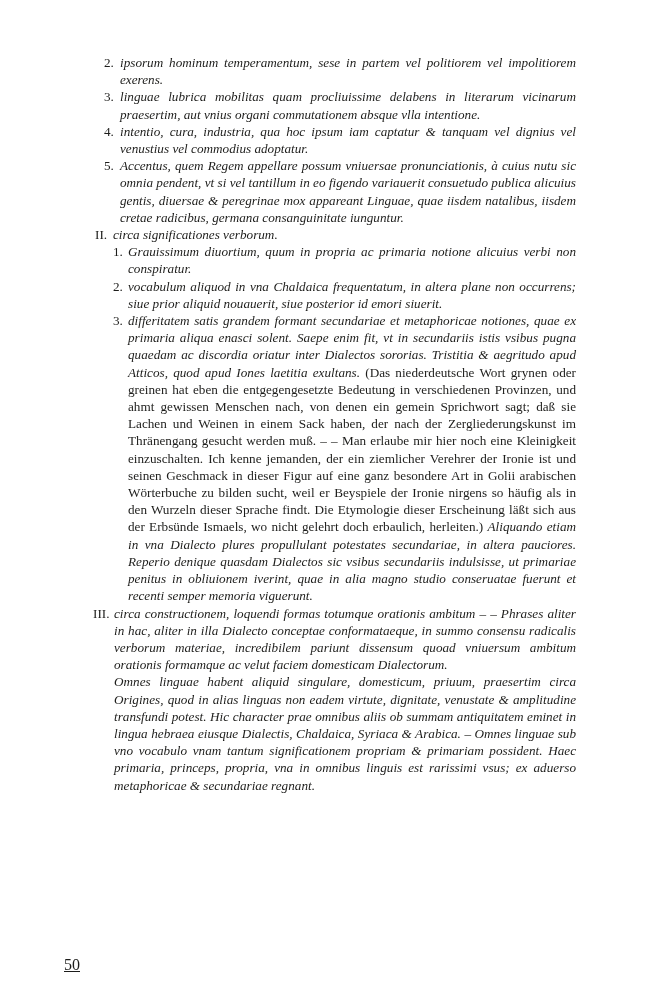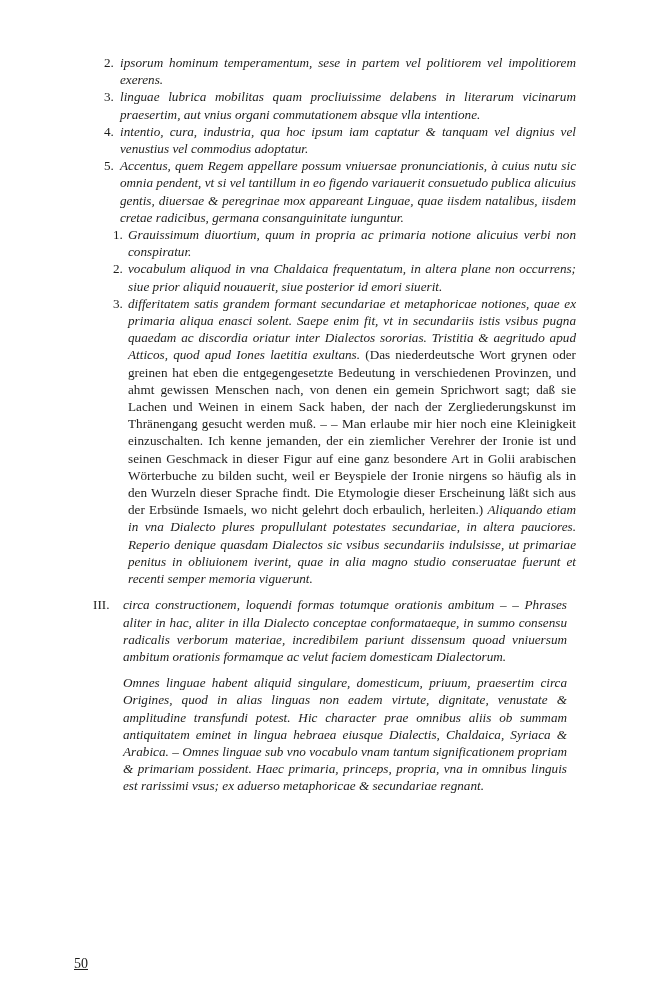--- a/index.html
+++ b/index.html
@@ -57,27 +57,27 @@
   
   .list-b { margin-left: 18px; }
   .list-b .li { padding-left: 15px; }
 
   
   .sec3 {
     position: relative;
     padding-left: 19px;
   }
   .sec3 .num { left: -2px; }
-  .para { margin: 9px; }
+  .para { margin: 0; }
 
   .page-number {
     position: absolute;
-    left: 74px;
+    left: 64px;
     top: 956px;
-    font-size: 14px;
+    font-size: 16px;
     font-style: normal;
     color: #1d1d1b;
     text-decoration: underline;
   }
 </style>
 </head>
 <body>
 
 <div class="page">
   <div class="text-block">
@@ -94,20 +94,24 @@
       <div class="li">
         <span class="num">4.</span>
         <span class="italic">intentio, cura, industria, qua hoc ipsum iam captatur &amp; tanquam vel dignius vel venustius vel commodius adoptatur.</span>
       </div>
       <div class="li">
         <span class="num">5.</span>
         <span class="italic">Accentus, quem Regem appellare possum vniuersae pronunciationis, à cuius nutu sic omnia pendent, vt si vel tantillum in eo figendo variauerit consuetudo publica alicuius gentis, diuersae &amp; peregrinae mox appareant Linguae, quae iisdem natalibus, iisdem cretae radicibus, germana consanguinitate iunguntur.</span>
       </div>
     </div>
 
+    <div class="sec-head">
+      <span class="num">II.</span>
+      <span class="italic">circa significationes verborum.</span>
+    </div>
 
     <div class="list-b">
       <div class="li">
         <span class="num">1.</span>
         <span><span class="italic">Grauissimum diuortium, quum in propria ac primaria notione alicuius verbi non conspiratur.</span></span>
       </div>
       <div class="li">
         <span class="num">2.</span>
         <span><span class="italic">vocabulum aliquod in vna Chaldaica frequentatum, in altera plane non occurrens; siue prior aliquid nouauerit, siue posterior id emori siuerit.</span></span>
       </div>

